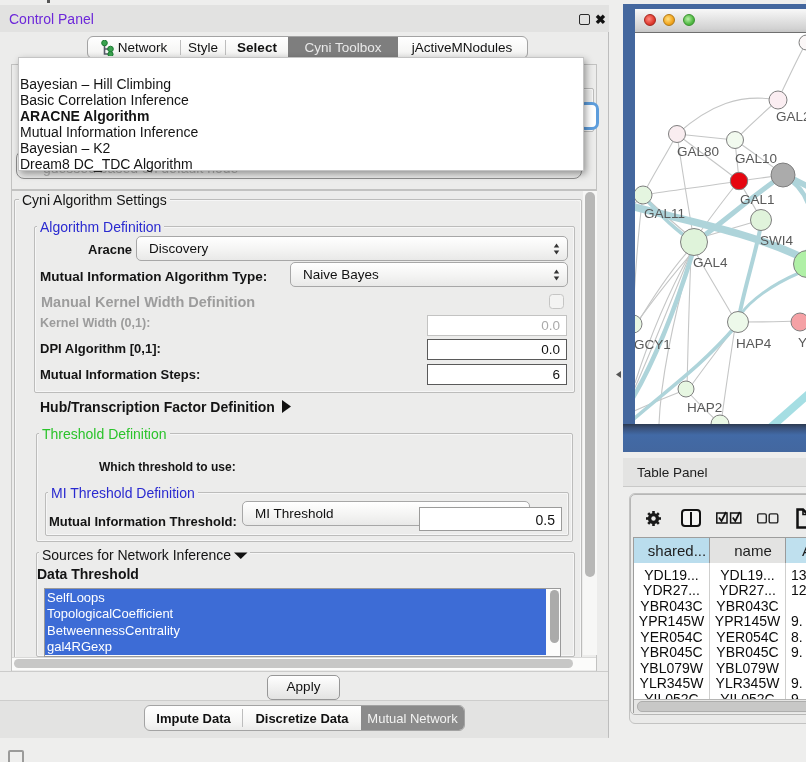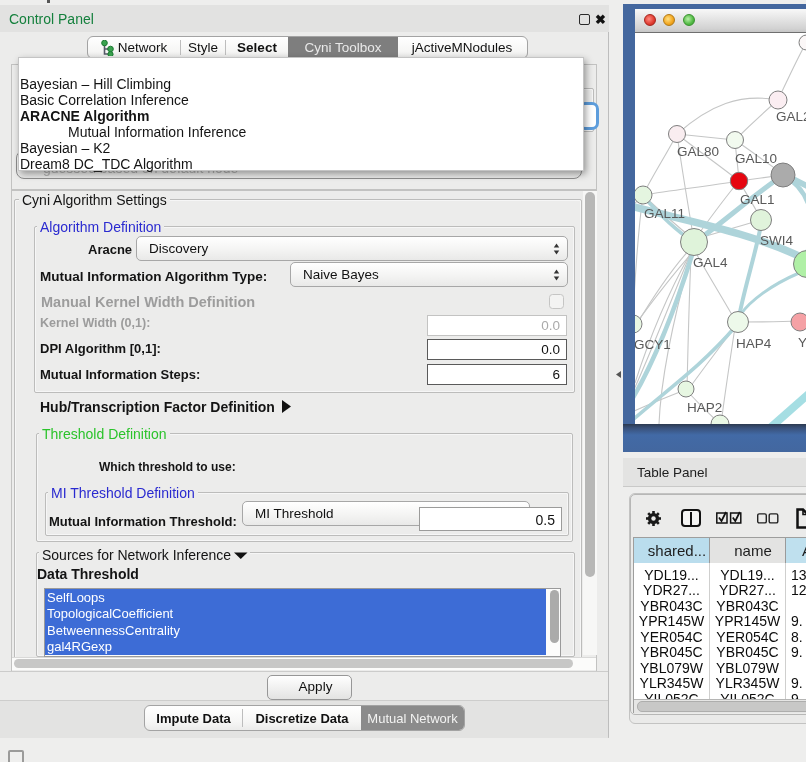--- a/index.html
+++ b/index.html
@@ -1,20 +1,20 @@
 <!DOCTYPE html>
 <html><head>
 <meta charset="utf-8">
 <style>
   html,body{margin:0;padding:0;width:806px;height:762px;background:#eeeeed;
     font-family:"Liberation Sans",sans-serif;overflow:hidden;position:relative;}
   .abs{position:absolute;}
   
   #cp-title{position:absolute;left:0;top:5px;width:609px;height:27px;background:#e2e2e1;}
-  #cp-title .t{position:absolute;left:9px;top:6px;font-size:14px;color:#15803d;}
+  #cp-title .t{position:absolute;left:9px;top:6px;font-size:14px;color:#6d28d9;}
   #cp-body{position:absolute;left:0;top:32px;width:608px;height:705px;background:#ececeb;
     border-right:1px solid #bdbdbd;border-bottom:1px solid #c6c6c5;}
   .tabrow{position:absolute;background:linear-gradient(#ffffff,#f6f6f5 65%,#ebebea);border:1px solid #a3a3a3;border-radius:6px;
     display:flex;align-items:stretch;font-size:13px;color:#111;overflow:hidden;}
   .tabrow .tab{display:flex;align-items:center;white-space:nowrap;}
   .tabrow .sep{width:1px;background:#bdbdbd;margin:3px 0;}
   .tabrow .sel{background:#7e7e7e;color:#e9e9e9;}
   .gbox{position:absolute;border:1px solid #bcbcbb;border-radius:2px;
     box-shadow:inset 0 0 0 1px rgba(255,255,255,.55);}
   .gtitle{position:absolute;background:#ececeb;padding:0 3px;font-size:14px;line-height:14px;
@@ -86,21 +86,21 @@
 <div class="abs" style="left:578px;top:102px;width:15px;height:22px;border:3px solid #5d9ddc;border-radius:7px;background:#fff;"></div>
 
 <div class="combo" style="left:16px;top:150px;width:564px;height:27px;border-radius:8px;border-color:#8e8e8e;">
   <span class="txt" style="top:9px;left:26px;font-size:14px;color:#b4b4b3;">guessed based on default node</span>
 </div>
 
 <div id="popup">
   <div class="it" style="top:18px;">Bayesian – Hill Climbing</div>
   <div class="it" style="top:34px;">Basic Correlation Inference</div>
   <div class="it" style="top:50px;font-weight:bold;">ARACNE Algorithm</div>
-  <div class="it" style="top:66px;padding-left:48px;">Mutual Information Inference</div>
+  <div class="it" style="top:66px;">Mutual Information Inference</div>
   <div class="it" style="top:82px;">Bayesian – K2</div>
   <div class="it" style="top:98px;">Dream8 DC_TDC Algorithm</div>
 </div>
 
 <div class="abs" style="left:11px;top:190px;width:584px;height:480px;border:1px solid #c2c2c1;"></div>
 
 <div class="gbox" style="left:14px;top:199px;width:566px;height:458px;"></div>
 <div class="gtitle" style="left:19px;top:193px;color:#141414;">Cyni Algorithm Settings</div>
 
 <div class="gbox" style="left:34px;top:226px;width:539px;height:165px;"></div>
@@ -166,21 +166,21 @@
 </div>
 
 <div class="abs" style="left:583px;top:191px;width:14px;height:464px;background:#f7f7f6;"></div>
 <div class="abs" style="left:584.5px;top:192px;width:10px;height:385px;background:#b7b7b6;border-radius:6px;"></div>
 
 <div class="abs" style="left:12px;top:657px;width:584px;height:12px;background:#fbfbfa;border-top:1px solid #d9d9d8;"></div>
 <div class="abs" style="left:14px;top:659px;width:559px;height:9px;background:#c7c7c6;border-radius:5px;"></div>
 
 <div class="abs" style="left:0;top:671px;width:608px;height:1px;background:#cccccb;"></div>
 <div class="abs" style="left:267px;top:675px;width:71px;height:23px;border:1px solid #979797;border-radius:5px;
-  background:linear-gradient(#ffffff,#e3e3e2);text-align:center;font-size:13.5px;line-height:22px;color:#111;padding-left:12px;">Apply</div>
+  background:linear-gradient(#ffffff,#e3e3e2);text-align:center;font-size:13.5px;line-height:22px;color:#111;">Apply</div>
 
 <div class="abs" style="left:0;top:700px;width:608px;height:37px;background:#e3e3e2;border-top:1px solid #cdcdcc;"></div>
 <div class="tabrow" style="left:144px;top:705px;width:319px;height:24px;font-size:13px;">
   <div class="tab" style="width:97px;justify-content:center;font-weight:bold;">Impute Data</div>
   <div class="sep"></div>
   <div class="tab" style="width:118px;justify-content:center;font-weight:bold;">Discretize Data</div>
   <div class="tab sel" style="width:103px;justify-content:center;background:#8b8b8b;color:#f3f3f2;">Mutual Network</div>
 </div>
 
 <div class="abs" style="left:8px;top:750px;width:12px;height:12px;border:2px solid #9b9b9a;border-radius:2px;background:#efefee;"></div>

